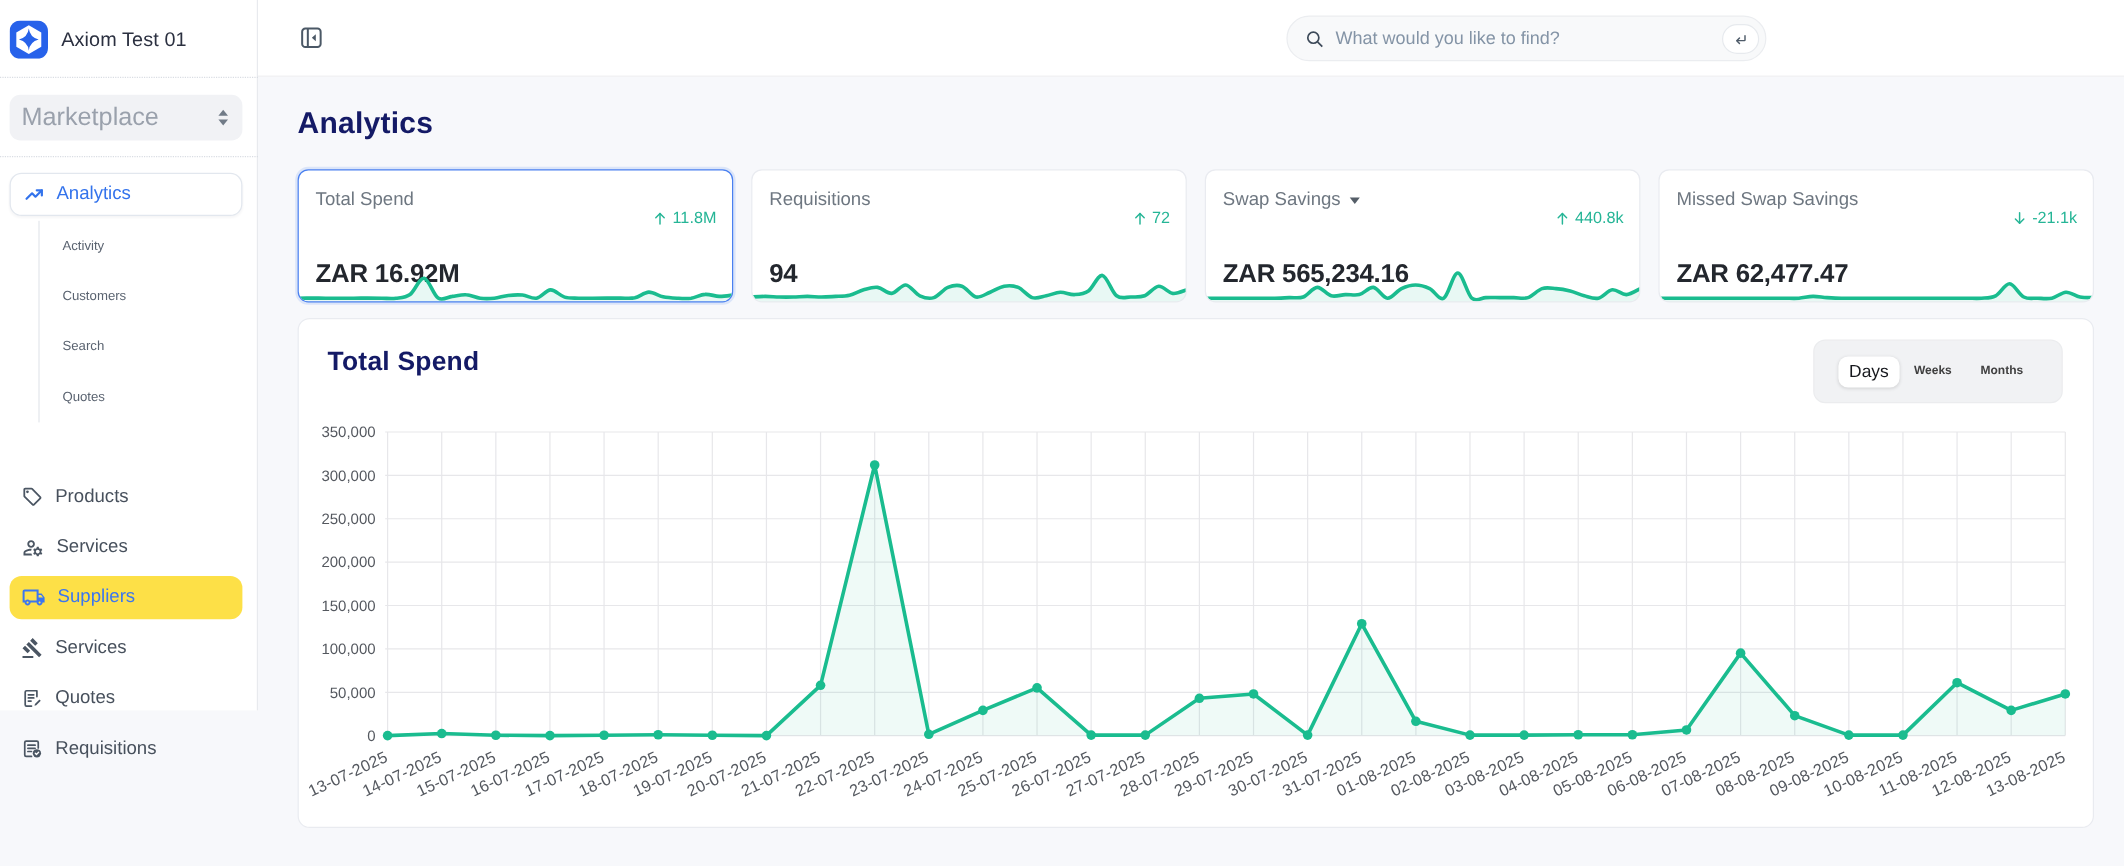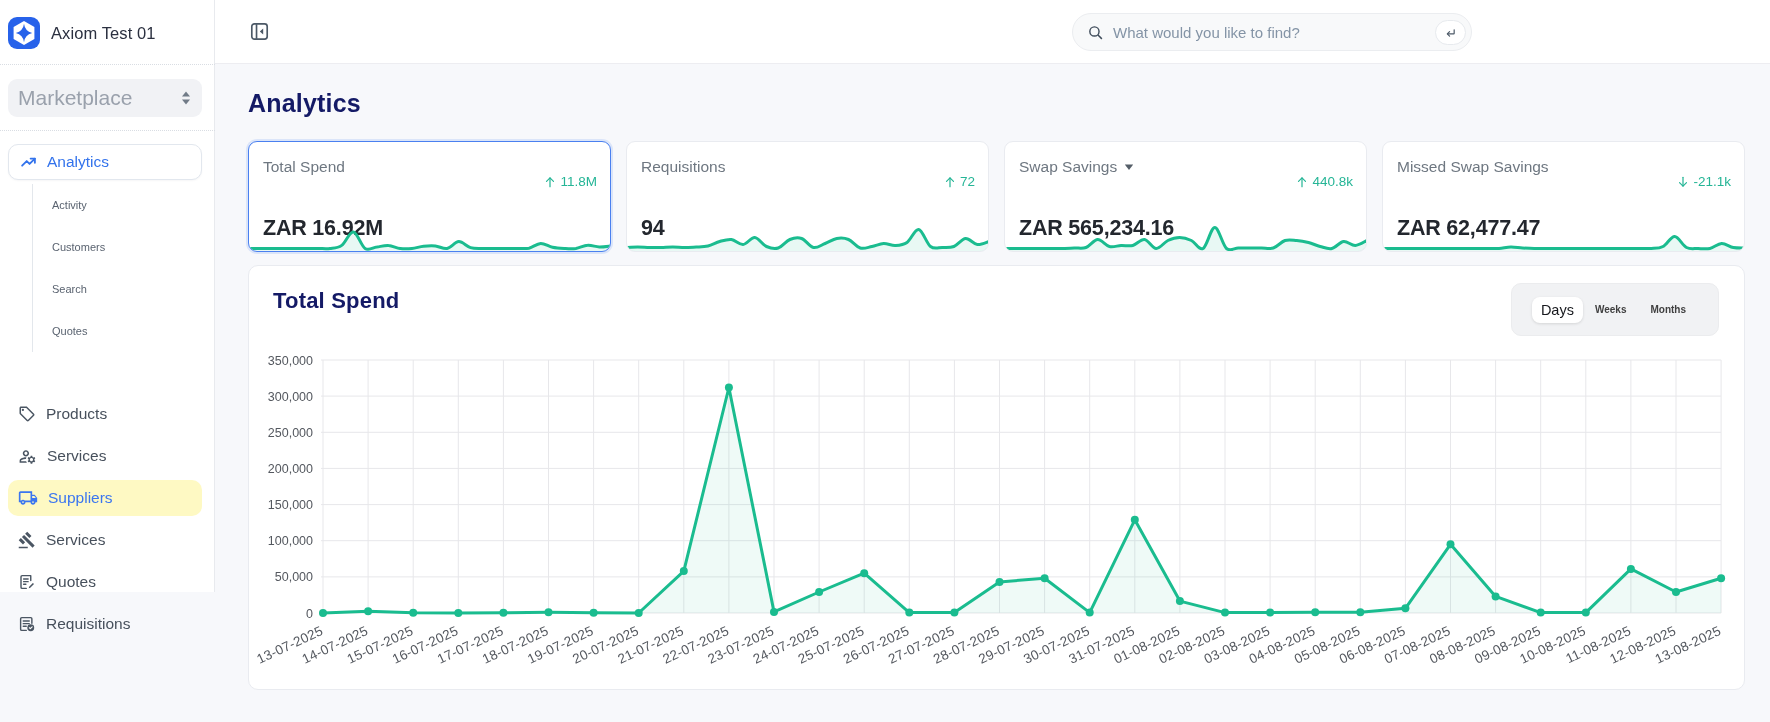--- a/index.html
+++ b/index.html
@@ -11,21 +11,21 @@
 .select .ud { margin-right:11px; display:flex; }
 .navcard { position:absolute; left:8px; top:144px; width:194px; height:36px; background:#fff; border:1px solid #e2e7ee; border-radius:10px; display:flex; align-items:center; box-shadow:0 1px 2px rgba(20,30,60,0.04); }
 .navcard svg { margin-left:11px; }
 .navcard span { margin-left:10px; font-size:15.5px; font-weight:500; color:#3373ec; }
 .subwrap { position:absolute; left:32px; top:184px; width:170px; border-left:1px solid #e3e7ec; }
 .subitem { height:42px; display:flex; align-items:center; padding-left:19px; font-size:11px; color:#5a6370; }
 .menu { position:absolute; left:8px; top:393px; width:194px; }
 .mitem { height:42px; display:flex; align-items:center; border-radius:10px; color:#47505c; }
 .mitem svg { margin-left:10px; }
 .mitem span { margin-left:10px; font-size:15.5px; font-weight:500; }
-.mitem.active { background:#fef9c3; height:36px; margin:3px 0;align-items:center; }
+.mitem.active { background:#fde047; height:36px; margin:3px 0;align-items:center; }
 .mitem.active span { color:#3b76f0; }
 .header { position:absolute; left:215px; top:0; width:1555px; height:64px; background:#fff; border-bottom:1px solid #ededf1; }
 .collapse { position:absolute; left:34px; top:21px; }
 .searchpill { position:absolute; left:857px; top:13px; width:400px; height:38px; background:#f8f9fa; border:1px solid #ebedf0; border-radius:19px; display:flex; align-items:center; }
 .searchpill .mag { margin-left:14px; display:flex; }
 .searchpill .ph { margin-left:9px; font-size:15px; color:#8494a6; flex:1; }
 .enterbtn { width:31px; height:25px; margin-right:5px; background:#fff; border:1px solid #e7eaee; border-radius:13px; display:flex; align-items:center; justify-content:center; }
 .main { position:absolute; left:215px; top:64px; width:1555px; height:658px; background:#f7f8fb; }
 h1 { position:absolute; left:33px; top:25px; font-size:25px; font-weight:bold; color:#141a66; letter-spacing:0.2px; }
 .cards { position:absolute; left:33px; top:77px; display:flex; gap:15px; }

